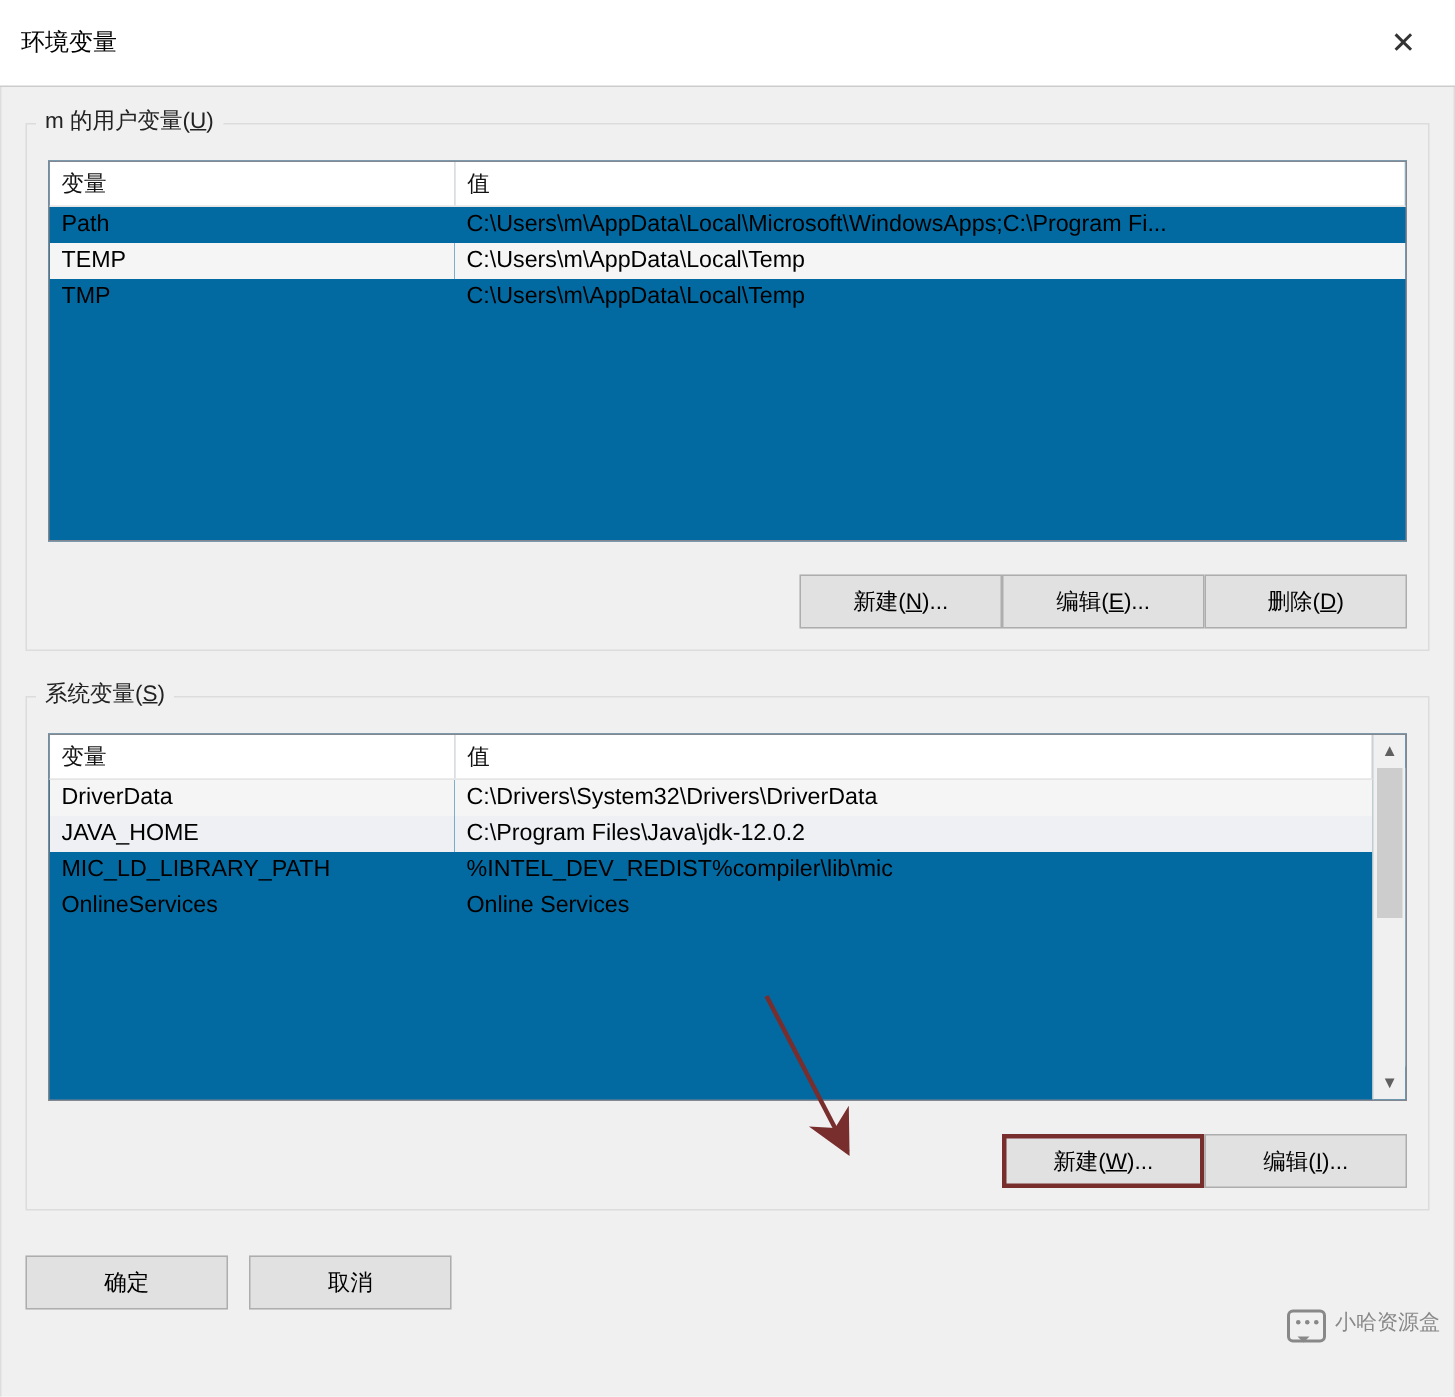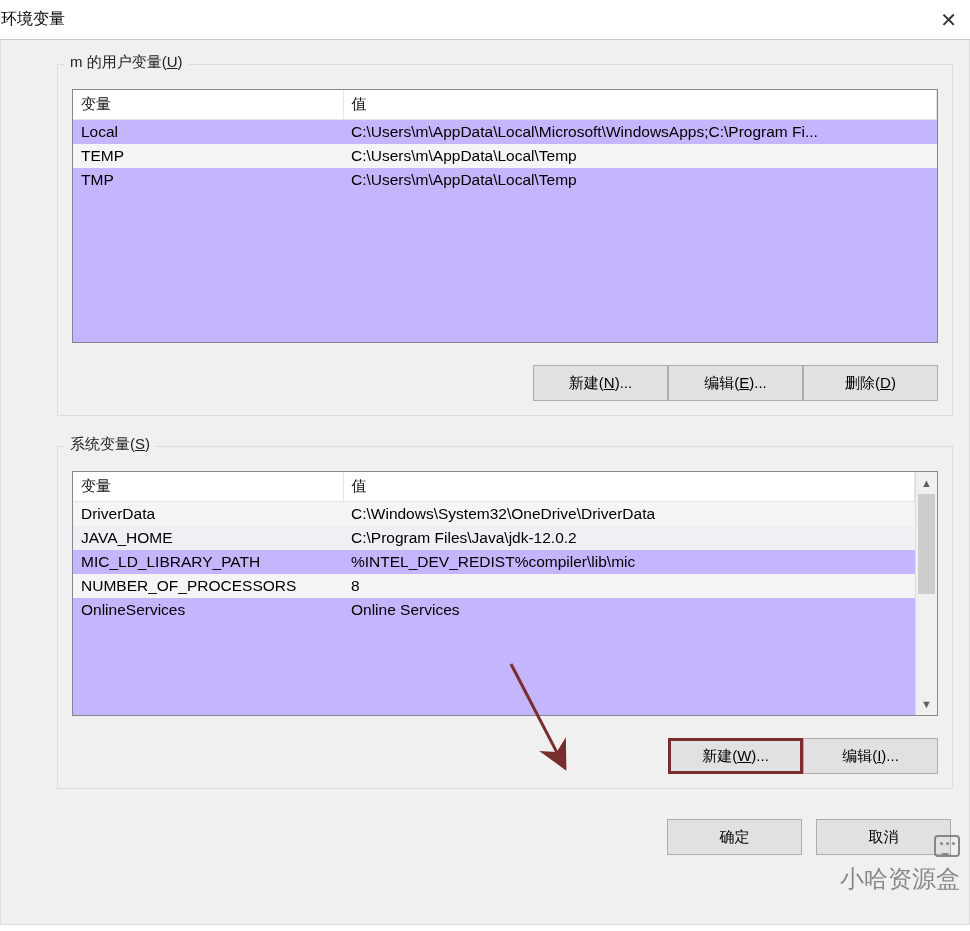--- a/index.html
+++ b/index.html
@@ -7,25 +7,25 @@
     margin: 0;
     font-family: "Microsoft YaHei", "Segoe UI", Tahoma, sans-serif;
     font-size: 15px;
     background: #fff;
     width: 970px;
     height: 931px;
     overflow: hidden;
     position: relative;
   }
   .titlebar {
-    height: 40px;
+    height: 58px;
     border-bottom: 1px solid #ccc;
     display: flex;
     align-items: center;
-    padding: 0 1px;
+    padding: 0 14px;
     background: #fff;
     justify-content: space-between;
   }
   .titlebar .title { font-size: 16px; color: #000; }
   .titlebar .close {
     font-size: 20px;
     font-weight: 300;
     color: #333;
     cursor: default;
     padding: 4px 12px;
@@ -37,33 +37,32 @@
     padding: 24px 16px 16px 16px;
     border: 1px solid #ddd;
     border-top: none;
   }
   .group {
     border: 1px solid #dcdcdc;
     background: #f0f0f0;
     padding: 18px 14px 14px 14px;
     position: relative;
     margin-bottom: 30px;
-    margin-left: 40px;
   }
   .group-label {
     position: absolute;
     top: -12px;
     left: 6px;
     background: #f0f0f0;
     padding: 0 6px;
     font-size: 15px;
     color: #222;
   }
   .table-wrap {
-    background: #c4b5fd;
+    background: #0369a1;
     border: 1px solid #828790;
     margin-top: 6px;
     height: 254px;
     overflow: hidden;
     position: relative;
     display: flex;
   }
   .table-inner { flex: 1; overflow: hidden; }
   .sys-table-wrap { height: 245px; }
   .scrollbar {
@@ -132,43 +131,42 @@
     justify-content:center;
     cursor: default;
     font-family: inherit;
   }
   .btn.highlight {
     border: 3px solid #792e2e;
     background: #e1e1e1;
   }
   .dialog-btn-row {
     display: flex;
-    justify-content: flex-end;
+    justify-content: flex-start;
     gap: 14px;
     margin-top: 28px;
     padding-right: 2px;
   }
   .underline-char { text-decoration: underline; }
   .arrow-annotation {
     position: absolute;
     pointer-events: none;
     z-index: 50;
   }
   .watermark {
     position: absolute;
     right: 10px;
     bottom: 36px;
     display:flex;
-    align-items:flex-end;
+    align-items:flex-start;
     gap:6px;
     color:#7a7a7a;
-    font-size:24px;
+    font-size:14px;
     opacity:0.88;
     z-index: 60;
-    flex-direction: column;
   }
   .watermark .bubble {
     width:26px;height:22px;border:2px solid #7a7a7a;border-radius:4px;position:relative;
   }
   .watermark .bubble::after{
     content:""; position:absolute; bottom:-6px; left:5px;
     border:4px solid transparent; border-top-color:#7a7a7a;
   }
   .watermark .dots{
     position:absolute; top:5px; left:4px; display:flex; gap:3px;
@@ -197,21 +195,21 @@
               <col>
             </colgroup>
         <thead>
           <tr>
             <th>变量</th>
             <th>值</th>
           </tr>
         </thead>
         <tbody id="user-rows">
               <tr>
-                <td>Local</td>
+                <td>Path</td>
                 <td>C:\Users\m\AppData\Local\Microsoft\WindowsApps;C:\Program Fi...</td>
               </tr>
               <tr class="zebra">
                 <td>TEMP</td>
                 <td>C:\Users\m\AppData\Local\Temp</td>
               </tr>
               <tr>
                 <td>TMP</td>
                 <td>C:\Users\m\AppData\Local\Temp</td>
               </tr>
@@ -245,33 +243,29 @@
             </colgroup>
         <thead>
           <tr>
             <th>变量</th>
             <th>值</th>
           </tr>
         </thead>
         <tbody id="sys-rows">
               <tr class="zebra">
                 <td>DriverData</td>
-                <td>C:\Windows\System32\OneDrive\DriverData</td>
+                <td>C:\Drivers\System32\Drivers\DriverData</td>
               </tr>
               <tr class="zebra sel">
                 <td>JAVA_HOME</td>
                 <td>C:\Program Files\Java\jdk-12.0.2</td>
               </tr>
               <tr class="">
                 <td>MIC_LD_LIBRARY_PATH</td>
                 <td>%INTEL_DEV_REDIST%compiler\lib\mic</td>
-              </tr>
-              <tr class="zebra">
-                <td>NUMBER_OF_PROCESSORS</td>
-                <td>8</td>
               </tr>
               <tr class="">
                 <td>OnlineServices</td>
                 <td>Online Services</td>
               </tr>
             </tbody>
       </table>
       </div>
       <div class="scrollbar">
         <div class="arrow">▲</div>

